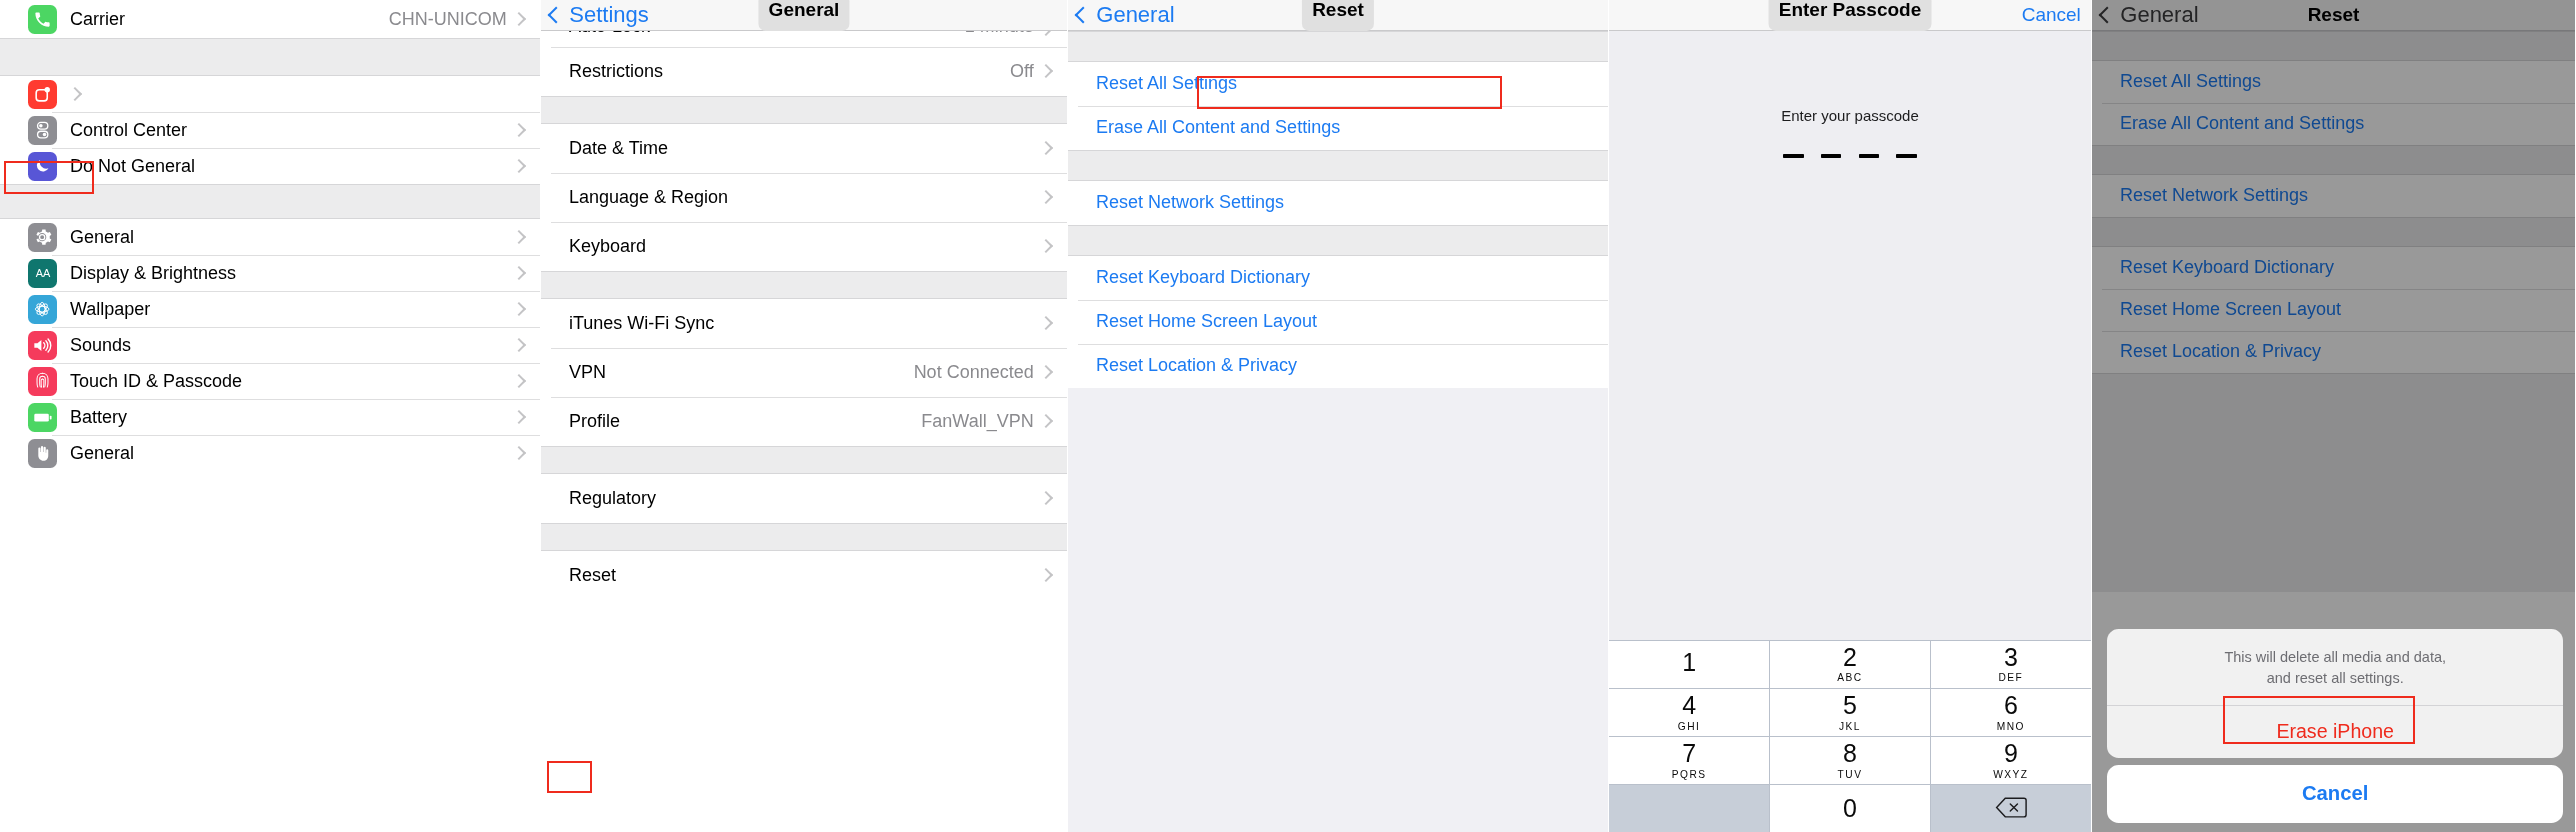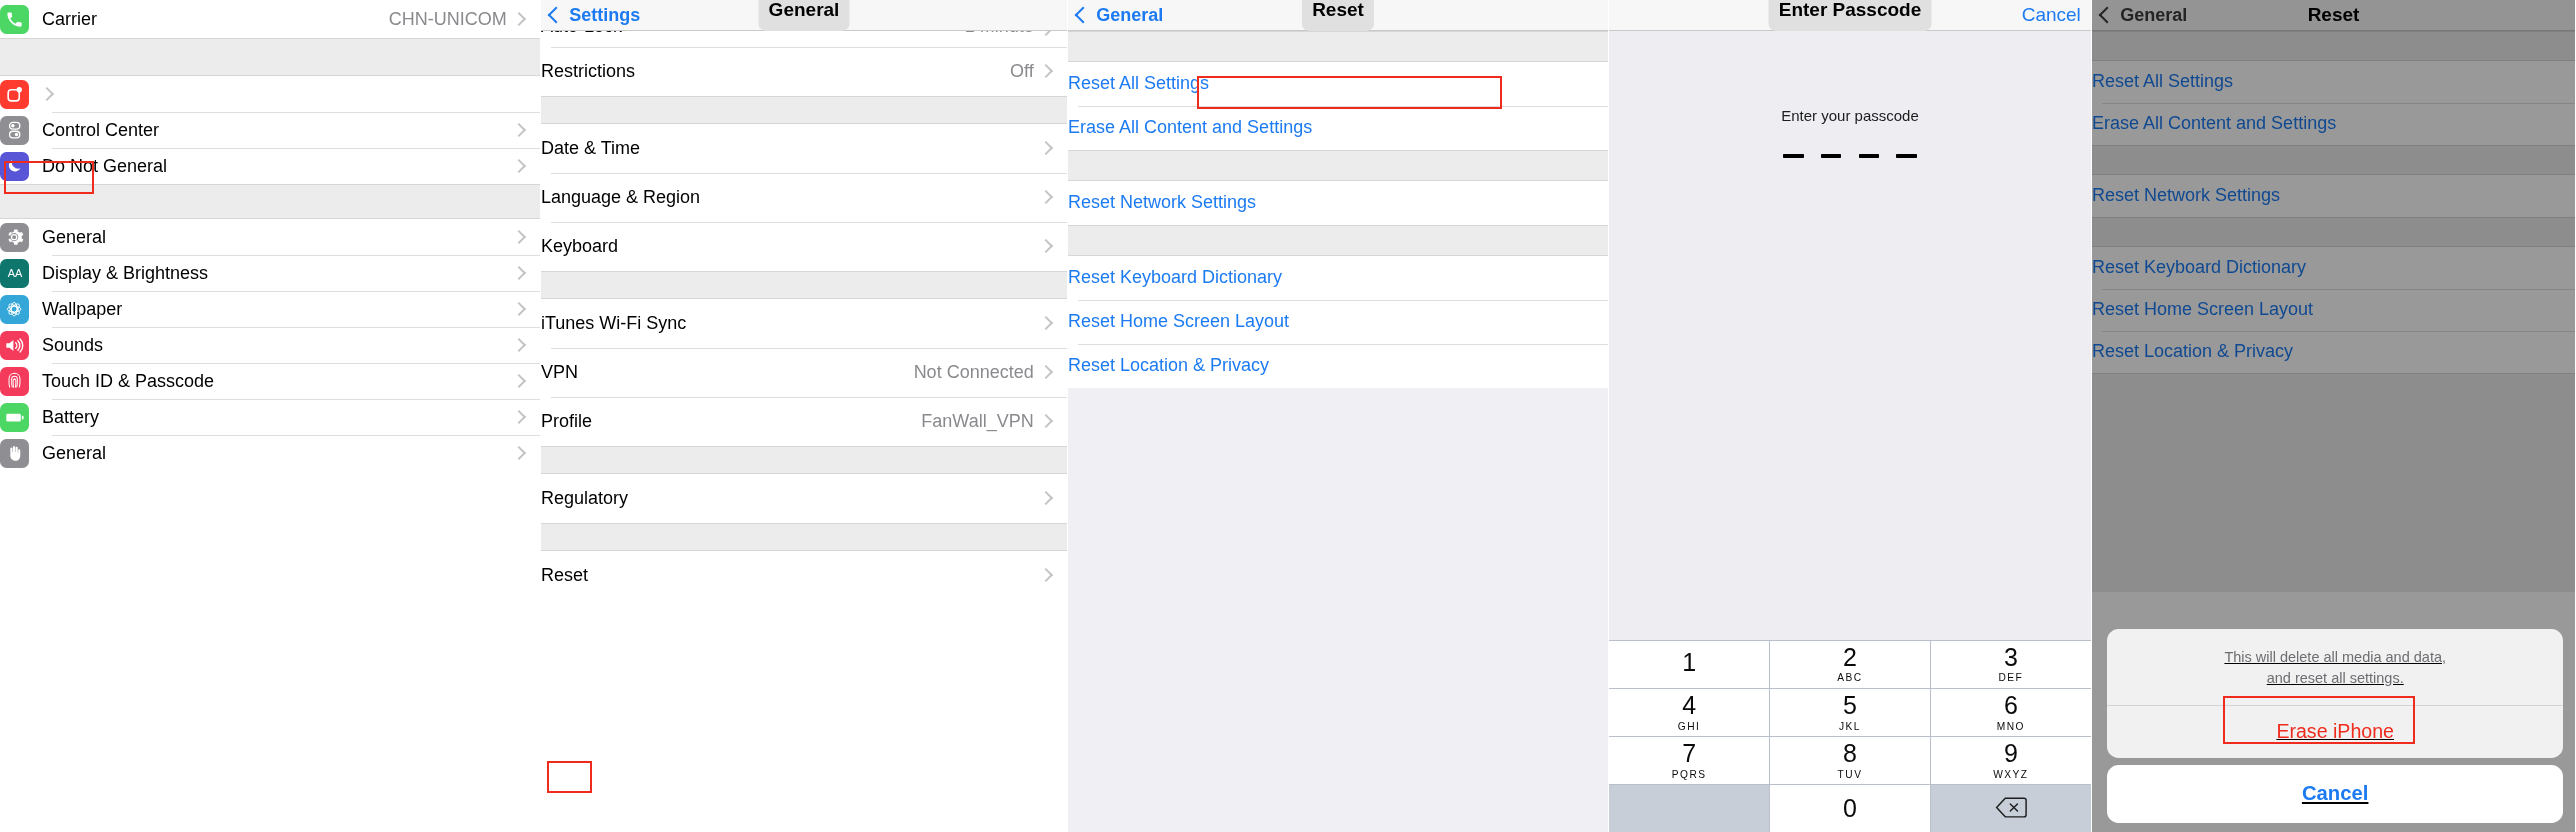--- a/index.html
+++ b/index.html
@@ -35,25 +35,24 @@
     position:relative;
     height:30.5px;
     background:#f7f7f7;
     border-bottom:0.7px solid #c9c9cb;
     display:flex;align-items:center;
     box-sizing:border-box;
   }
   .nav-back{
     display:flex;align-items:center;
     color:#1c7bf2;
-    font-size:18px;
+    font-size:22px;
     padding-left:7.3px;
     line-height:1;
     white-space:nowrap;
-    font-weight:bold;
   }
   .chev-left{
     display:inline-block;
     width:10.2px;height:10.2px;
     border-left:2.9px solid #1c7bf2;
     border-bottom:2.9px solid #1c7bf2;
     transform:rotate(45deg);
     margin-right:7.3px;
     margin-left:1.5px;
   }
@@ -82,21 +81,21 @@
   }
 
   
   .list{background:#ffffff;}
   .gap{background:#ececed;border-top:0.7px solid #d6d6d8;border-bottom:0.7px solid #d6d6d8;}
   .row{
     position:relative;
     display:flex;align-items:center;
     background:#ffffff;
     box-sizing:border-box;
-    padding-left:0;
+    padding-left:28px;
   }
   .row + .row::before{
     content:"";
     position:absolute;
     left:10.2px;right:0;top:0;
     height:0.7px;background:#dededf;
   }
   .row.withicon + .row.withicon::before{left:52px;}
   .row-label{
     font-size:18px;color:#000;
@@ -205,21 +204,20 @@
   .p5 .navbar{background:#f7f7f7;}
   .p5 .nav-back{color:#3c3c3e;}
   .p5 .list{background:#fff;}
   .p5 .row{height:42px;}
   .p5 .wrap{position:relative;z-index:1;}
   .alert{
     position:absolute;
     z-index:30;
     left:15px;right:11.6px;
     bottom:10.2px;
-    text-decoration:underline;
   }
   .alert-sheet{
     background:rgba(249,249,249,0.92);
     border-radius:11.6px;
     overflow:hidden;
     margin-bottom:7.3px;
   }
   .alert-msg{
     padding:17.4px 22px 16px 22px;
     text-align:center;

